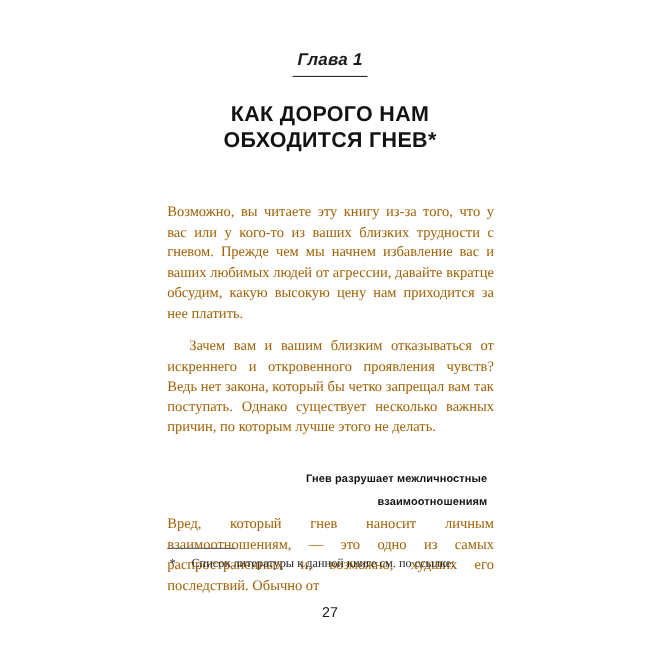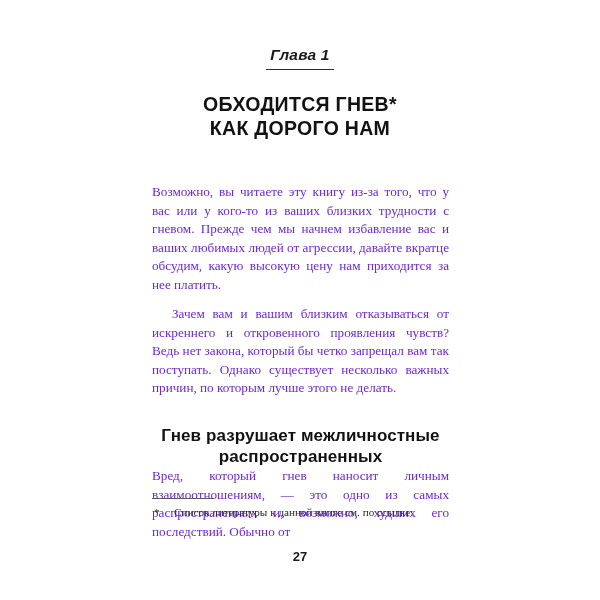--- a/index.html
+++ b/index.html
@@ -62,34 +62,34 @@
     top: 183px;
     width: 297px;
   }
 
   .body-par {
     margin: 0;
     font-size: 13.2px;
     line-height: 18.55px;
     text-align: justify;
     text-justify: inter-word;
-    color: #6d28d9;
+    color: #a16207;
     hyphens: manual;
   }
   .body-par + .body-par { text-indent: 20px; margin-top: 11px; }
 
   
   .section-heading {
     margin: 27px 0 0 0;
     padding: 0 6px;
     font-family: "Liberation Sans", "DejaVu Sans", sans-serif;
     font-weight: bold;
-    font-size: 17px;
+    font-size: 10px;
     line-height: 21px;
-    text-align: center;
+    text-align: right;
     color: #121212;
     letter-spacing: 0.1px;
   }
   .section-heading .line { display: block; }
 
   .after-heading { }
 
   
   .footnote {
     position: absolute;
@@ -125,48 +125,48 @@
   .footnote-line { display: block; }
 
   
   .folio {
     position: absolute;
     left: 0;
     top: 549px;
     width: 600px;
     text-align: center;
     font-family: "Liberation Sans", "DejaVu Sans", sans-serif;
-    font-weight: bold;
+    font-weight: normal;
     font-size: 13px;
     color: #1a1a1a;
   }
 </style>
 </head>
 <body>
 
 <div class="page">
 
   <div class="chapter-label-wrap">
     <span class="chapter-label">Глава 1</span>
   </div>
 
   <div class="chapter-title">
+    <span class="line">КАК ДОРОГО НАМ</span>
     <span class="line">ОБХОДИТСЯ ГНЕВ*</span>
-    <span class="line">КАК ДОРОГО НАМ</span>
   </div>
 
   <div class="text-column">
 
     <p class="body-par">Возможно, вы читаете эту книгу из-за того, что у вас или у кого-то из ваших близких трудности с гневом. Прежде чем мы начнем избавление вас и ваших любимых людей от агрессии, давайте вкратце обсудим, какую высокую цену нам приходится за нее платить.</p>
 
     <p class="body-par">Зачем вам и вашим близким отказываться от искреннего и откровенного проявления чувств? Ведь нет закона, который бы четко запрещал вам так поступать. Однако существует несколько важных причин, по которым лучше этого не делать.</p>
 
     <h2 class="section-heading">
       <span class="line">Гнев разрушает межличностные</span>
-      <span class="line">распространенных</span>
+      <span class="line">взаимоотношениям</span>
     </h2>
 
     <p class="body-par after-heading">Вред, который гнев наносит личным взаимоотношениям, — это одно из самых распространенных и, возможно, худших его последствий. Обычно от</p>
 
   </div>
 
   <div class="footnote">
     <div class="footnote-rule"></div>
     <div class="footnote-body">
       <span class="footnote-marker">*</span>

